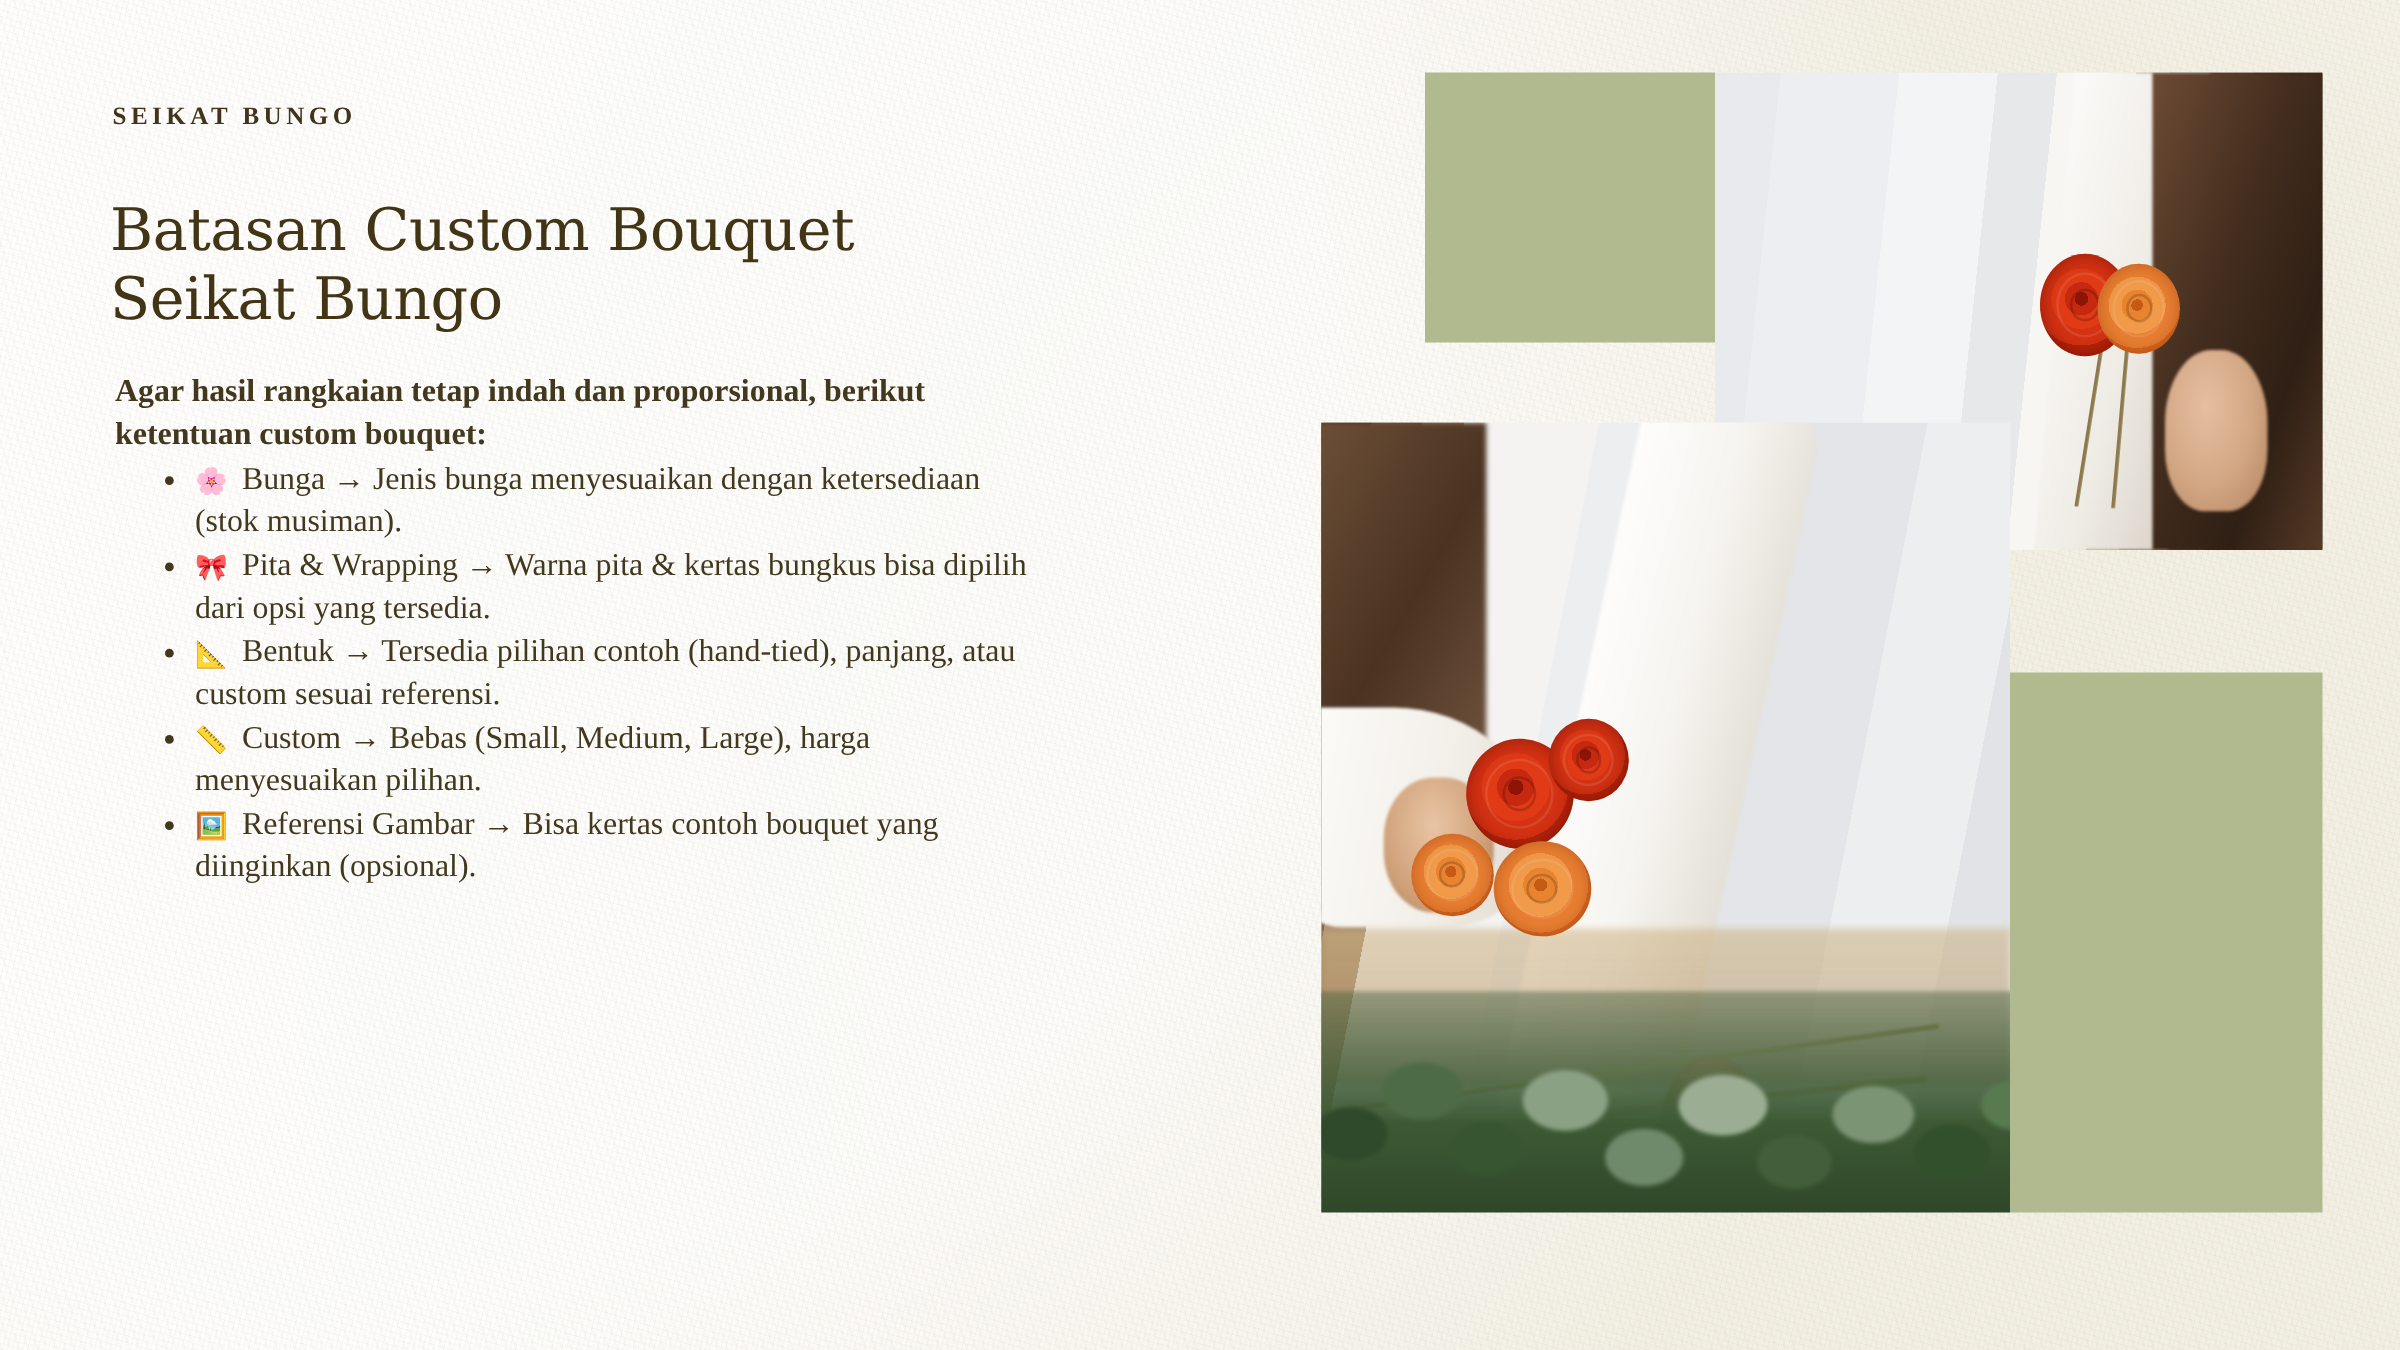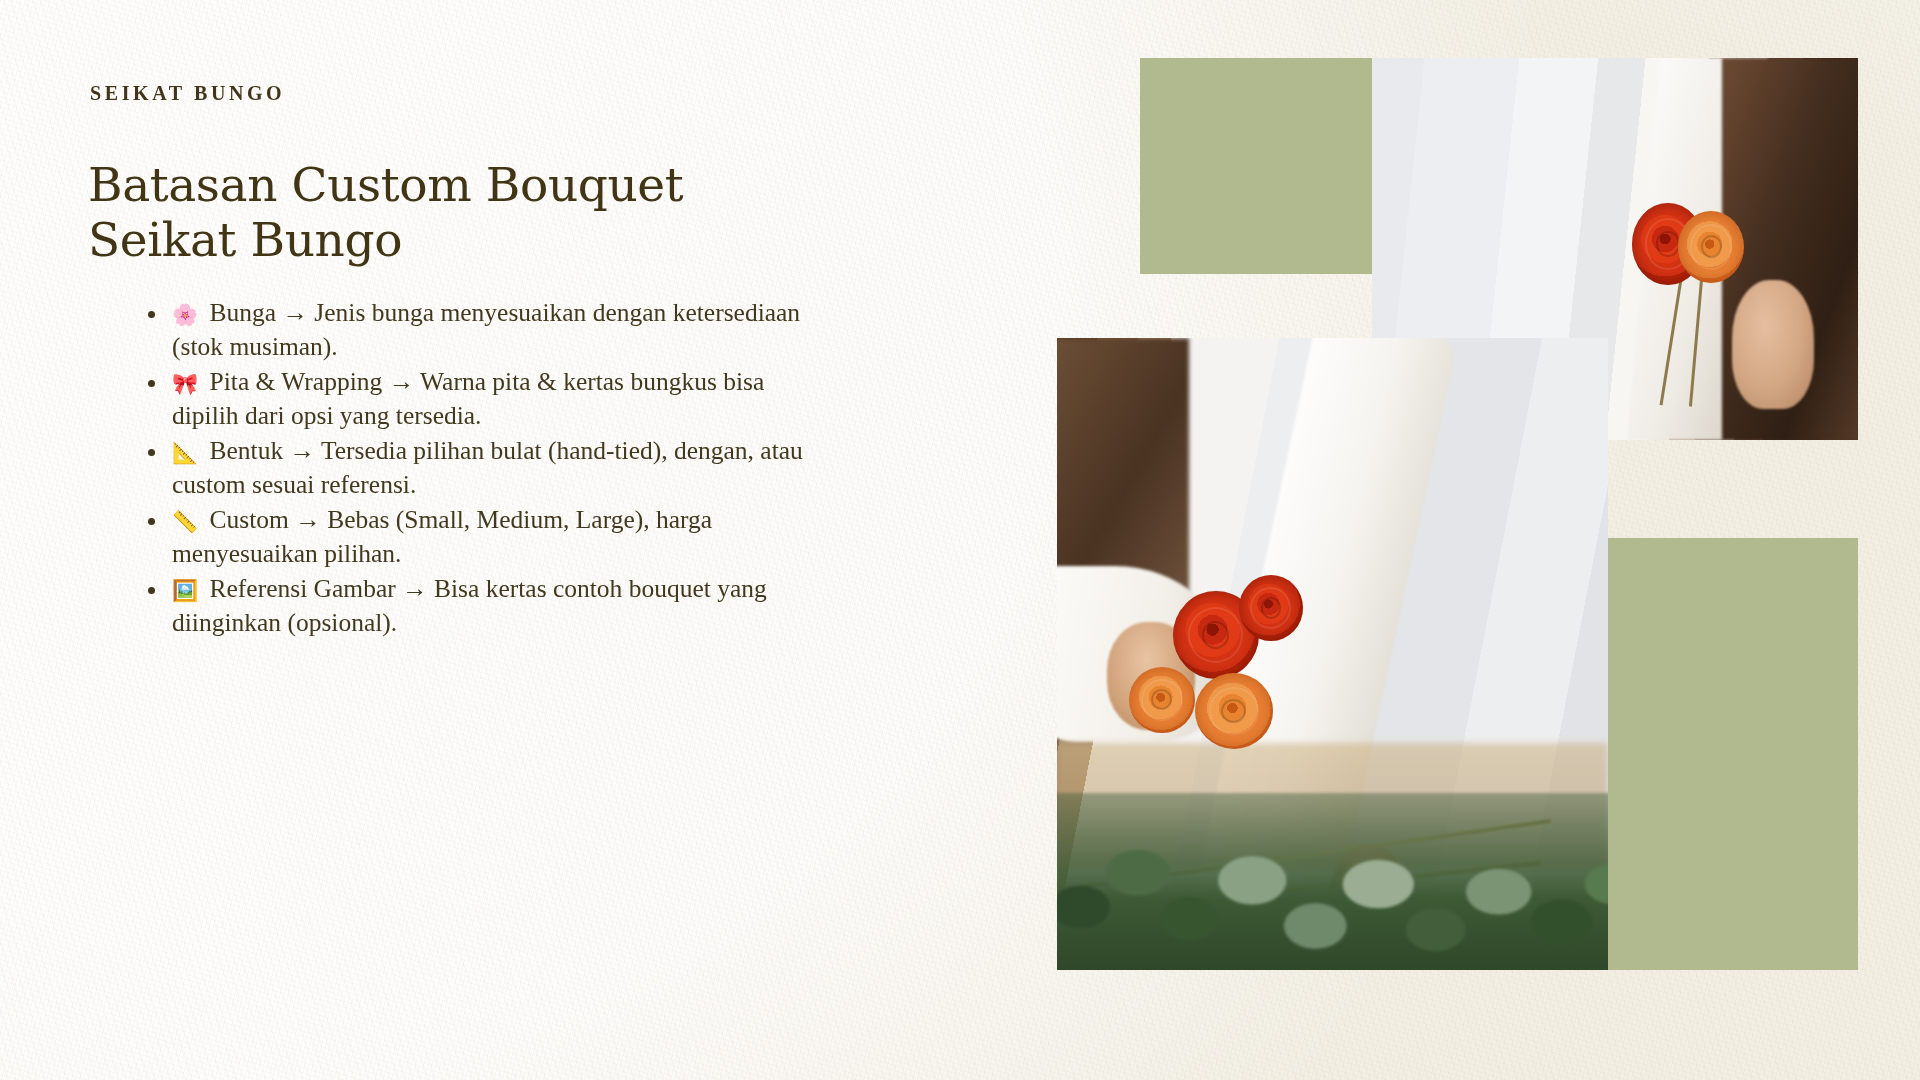--- a/index.html
+++ b/index.html
@@ -39,21 +39,21 @@
     color:#413516;letter-spacing:-.4px;
     margin:0 0 28px 0;
     white-space:pre-line;
   }
   #lead{
     font-family:"Liberation Serif", serif;
     font-size:25.5px;line-height:1.33;font-weight:700;
     color:#41381d;margin:0 0 2px 4px;
   }
   #bullets{
-    list-style:none;margin:16px;padding:0 0 0 38px;
+    list-style:none;margin:0;padding:0 0 0 38px;
   }
   #bullets li{
     position:relative;
     font-family:"Liberation Serif", serif;
     font-size:25.5px;line-height:1.335;
     color:#42381e;
     padding-left:30px;
     margin:0 0 1px 0;
   }
   #bullets li:before{
@@ -273,20 +273,21 @@
       </div>
     <div class="foliage"></div>
   </div>
 
 </div>
 
 <div id="left-col">
   <div id="eyebrow">SEIKAT BUNGO</div>
   <h1 id="title">Batasan Custom Bouquet
 Seikat Bungo</h1>
+  <p id="lead"> Agar hasil rangkaian tetap indah dan proporsional, berikut ketentuan custom bouquet:</p>
   <ul id="bullets">
       <li><span class="emo">🌸</span><span> Bunga → Jenis bunga menyesuaikan dengan ketersediaan (stok musiman).</span></li>
       <li><span class="emo">🎀</span><span> Pita &amp; Wrapping → Warna pita &amp; kertas bungkus bisa dipilih dari opsi yang tersedia.</span></li>
-      <li><span class="emo">📐</span><span> Bentuk → Tersedia pilihan bulat (hand-tied), dengan, atau custom sesuai referensi.</span></li>
+      <li><span class="emo">📐</span><span> Bentuk → Tersedia pilihan contoh (hand-tied), panjang, atau custom sesuai referensi.</span></li>
       <li><span class="emo">📏</span><span> Custom → Bebas (Small, Medium, Large), harga menyesuaikan pilihan.</span></li>
       <li><span class="emo">🖼️</span><span> Referensi Gambar → Bisa kertas contoh bouquet yang diinginkan (opsional).</span></li>
     </ul>
 </div>
 
 </body></html>

